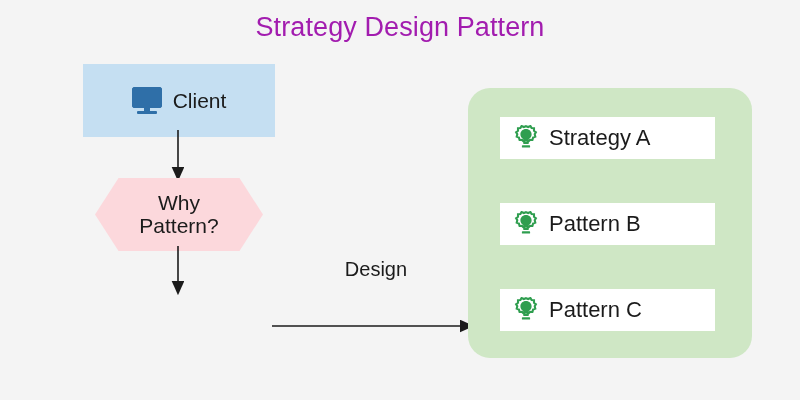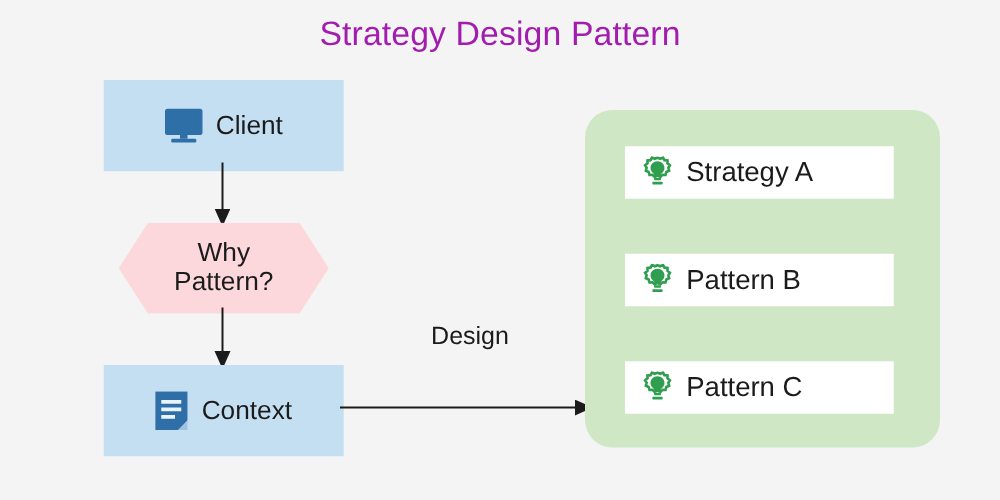--- a/index.html
+++ b/index.html
@@ -190,30 +190,20 @@
 
   <svg id="arrow-hex-context" class="arrow-svg">
     <defs>
       <marker id="ah2" markerWidth="9" markerHeight="9" refX="4.5" refY="4" orient="auto">
         <path d="M0,0 L9,4 L0,8 z" fill="#1b1b1b"></path>
       </marker>
     </defs>
     <line x1="18" y1="0" x2="18" y2="42" stroke="#1b1b1b" stroke-width="1.6" marker-end="url(#ah2)"></line>
   </svg>
 
-  <div class="node-box" id="context-box">
-    <span class="doc-icon">
-      <span class="sheet"></span>
-      <span class="line l1"></span>
-      <span class="line l2"></span>
-      <span class="line l3"></span>
-      <span class="fold"></span>
-    </span>
-    <span class="node-label">Context</span>
-  </div>
 
   <div id="choose-label">
     <div>Design</div>
   </div>
 
   <svg id="arrow-context-pool" class="arrow-svg">
     <defs>
       <marker id="ah3" markerWidth="9" markerHeight="9" refX="4.5" refY="4" orient="auto">
         <path d="M0,0 L9,4 L0,8 z" fill="#1b1b1b"></path>
       </marker>

